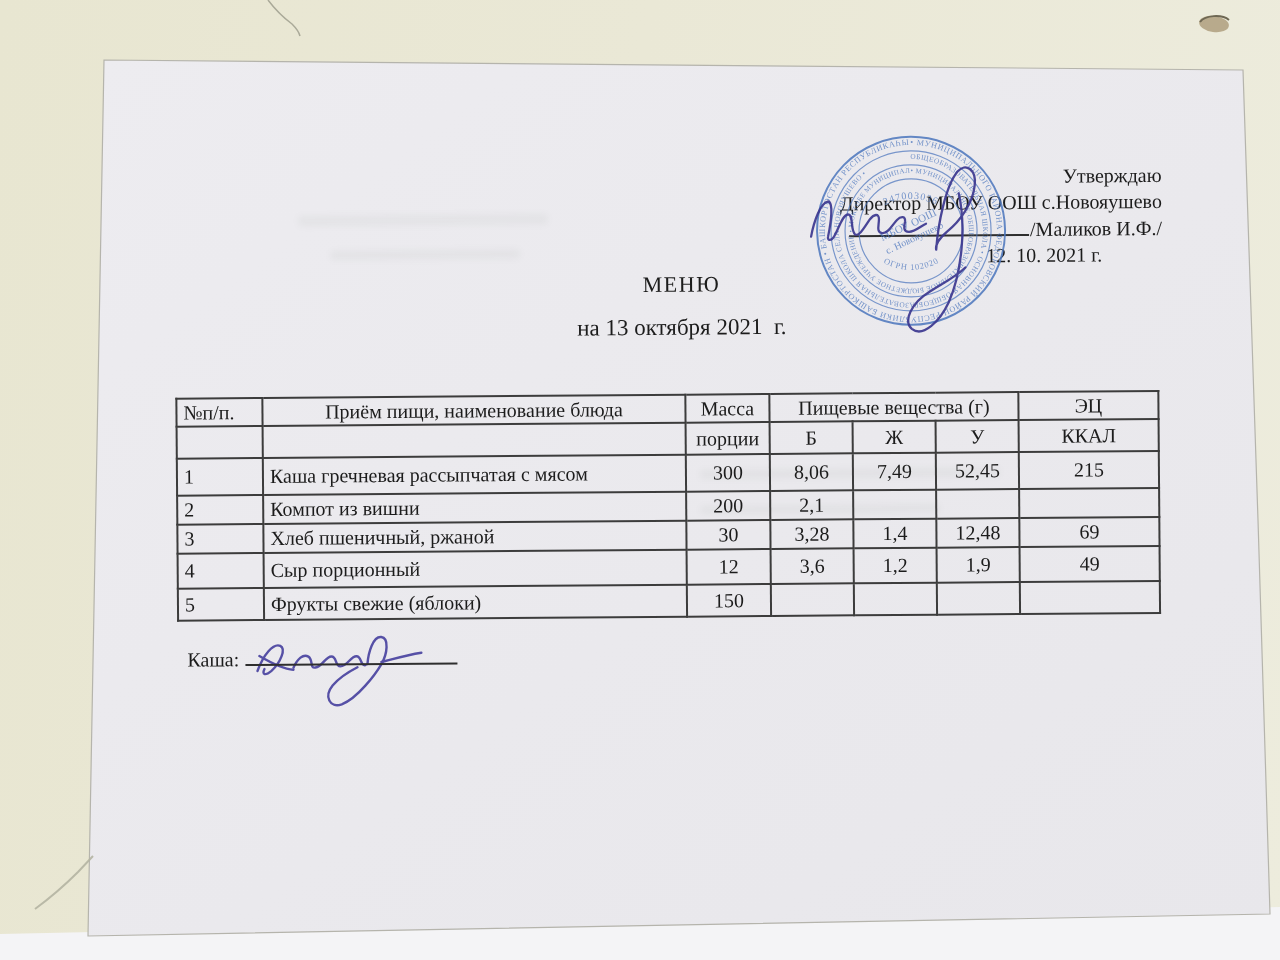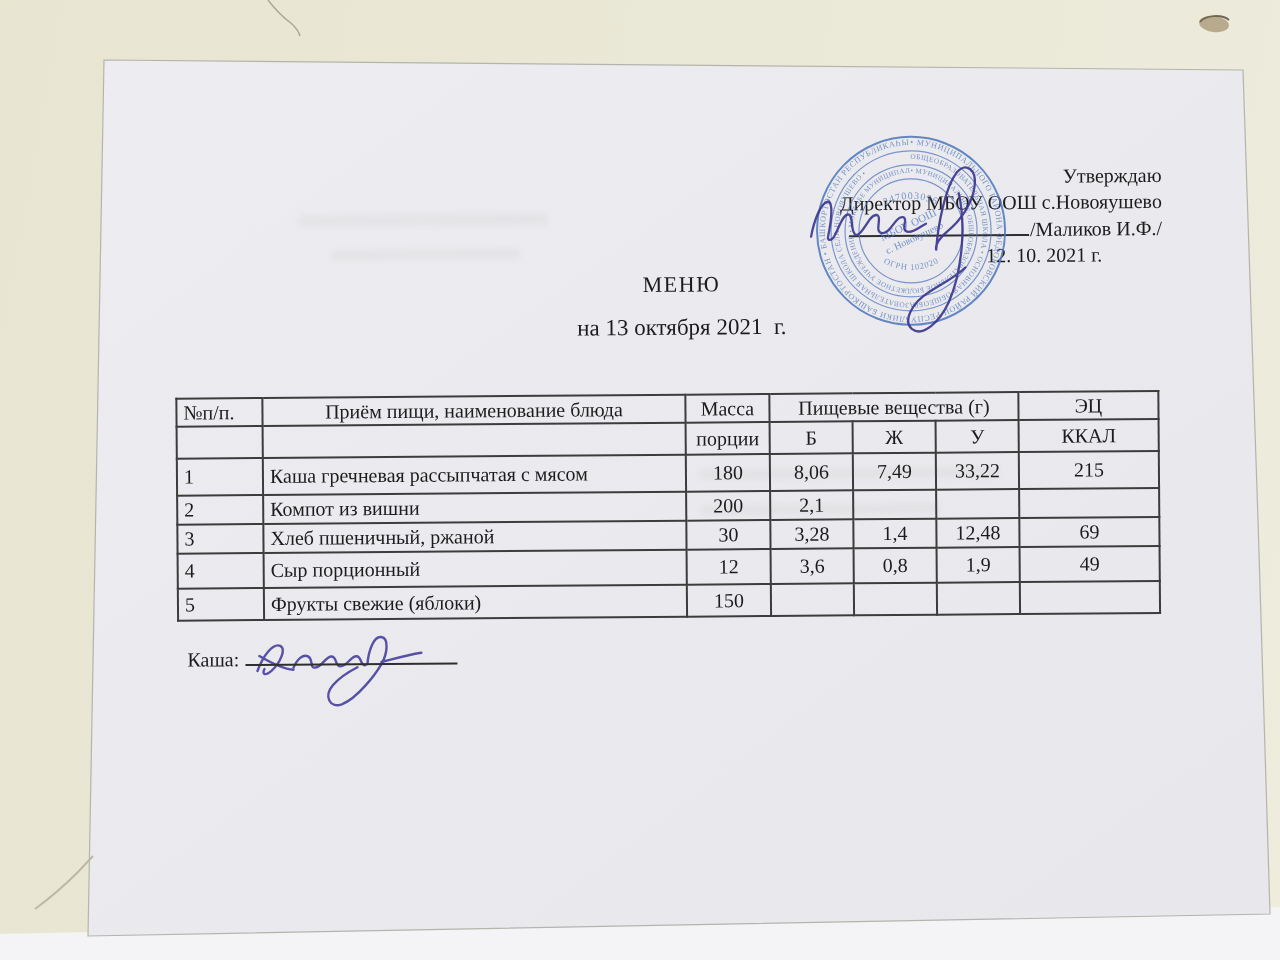--- a/index.html
+++ b/index.html
@@ -142,24 +142,24 @@
         <td></td>
         <td class="c">порции</td>
         <td class="c">Б</td>
         <td class="c">Ж</td>
         <td class="c">У</td>
         <td class="c">ККАЛ</td>
       </tr>
       <tr class="drow1">
         <td class="l">1</td>
         <td class="l">Каша гречневая рассыпчатая с мясом</td>
-        <td class="c">180</td>
+        <td class="c">300</td>
         <td class="c">8,06</td>
         <td class="c">7,49</td>
-        <td class="c">33,22</td>
+        <td class="c">52,45</td>
         <td class="c">215</td>
       </tr>
       <tr class="drow2">
         <td class="l">2</td>
         <td class="l">Компот из вишни</td>
         <td class="c">200</td>
         <td class="c">2,1</td>
         <td class="c"></td>
         <td class="c"></td>
         <td class="c"></td>
@@ -171,21 +171,21 @@
         <td class="c">3,28</td>
         <td class="c">1,4</td>
         <td class="c">12,48</td>
         <td class="c">69</td>
       </tr>
       <tr class="drow4">
         <td class="l">4</td>
         <td class="l">Сыр порционный</td>
         <td class="c">12</td>
         <td class="c">3,6</td>
-        <td class="c">0,8</td>
+        <td class="c">1,2</td>
         <td class="c">1,9</td>
         <td class="c">49</td>
       </tr>
       <tr class="drow5">
         <td class="l">5</td>
         <td class="l">Фрукты свежие (яблоки)</td>
         <td class="c">150</td>
         <td class="c"></td>
         <td class="c"></td>
         <td class="c"></td>

